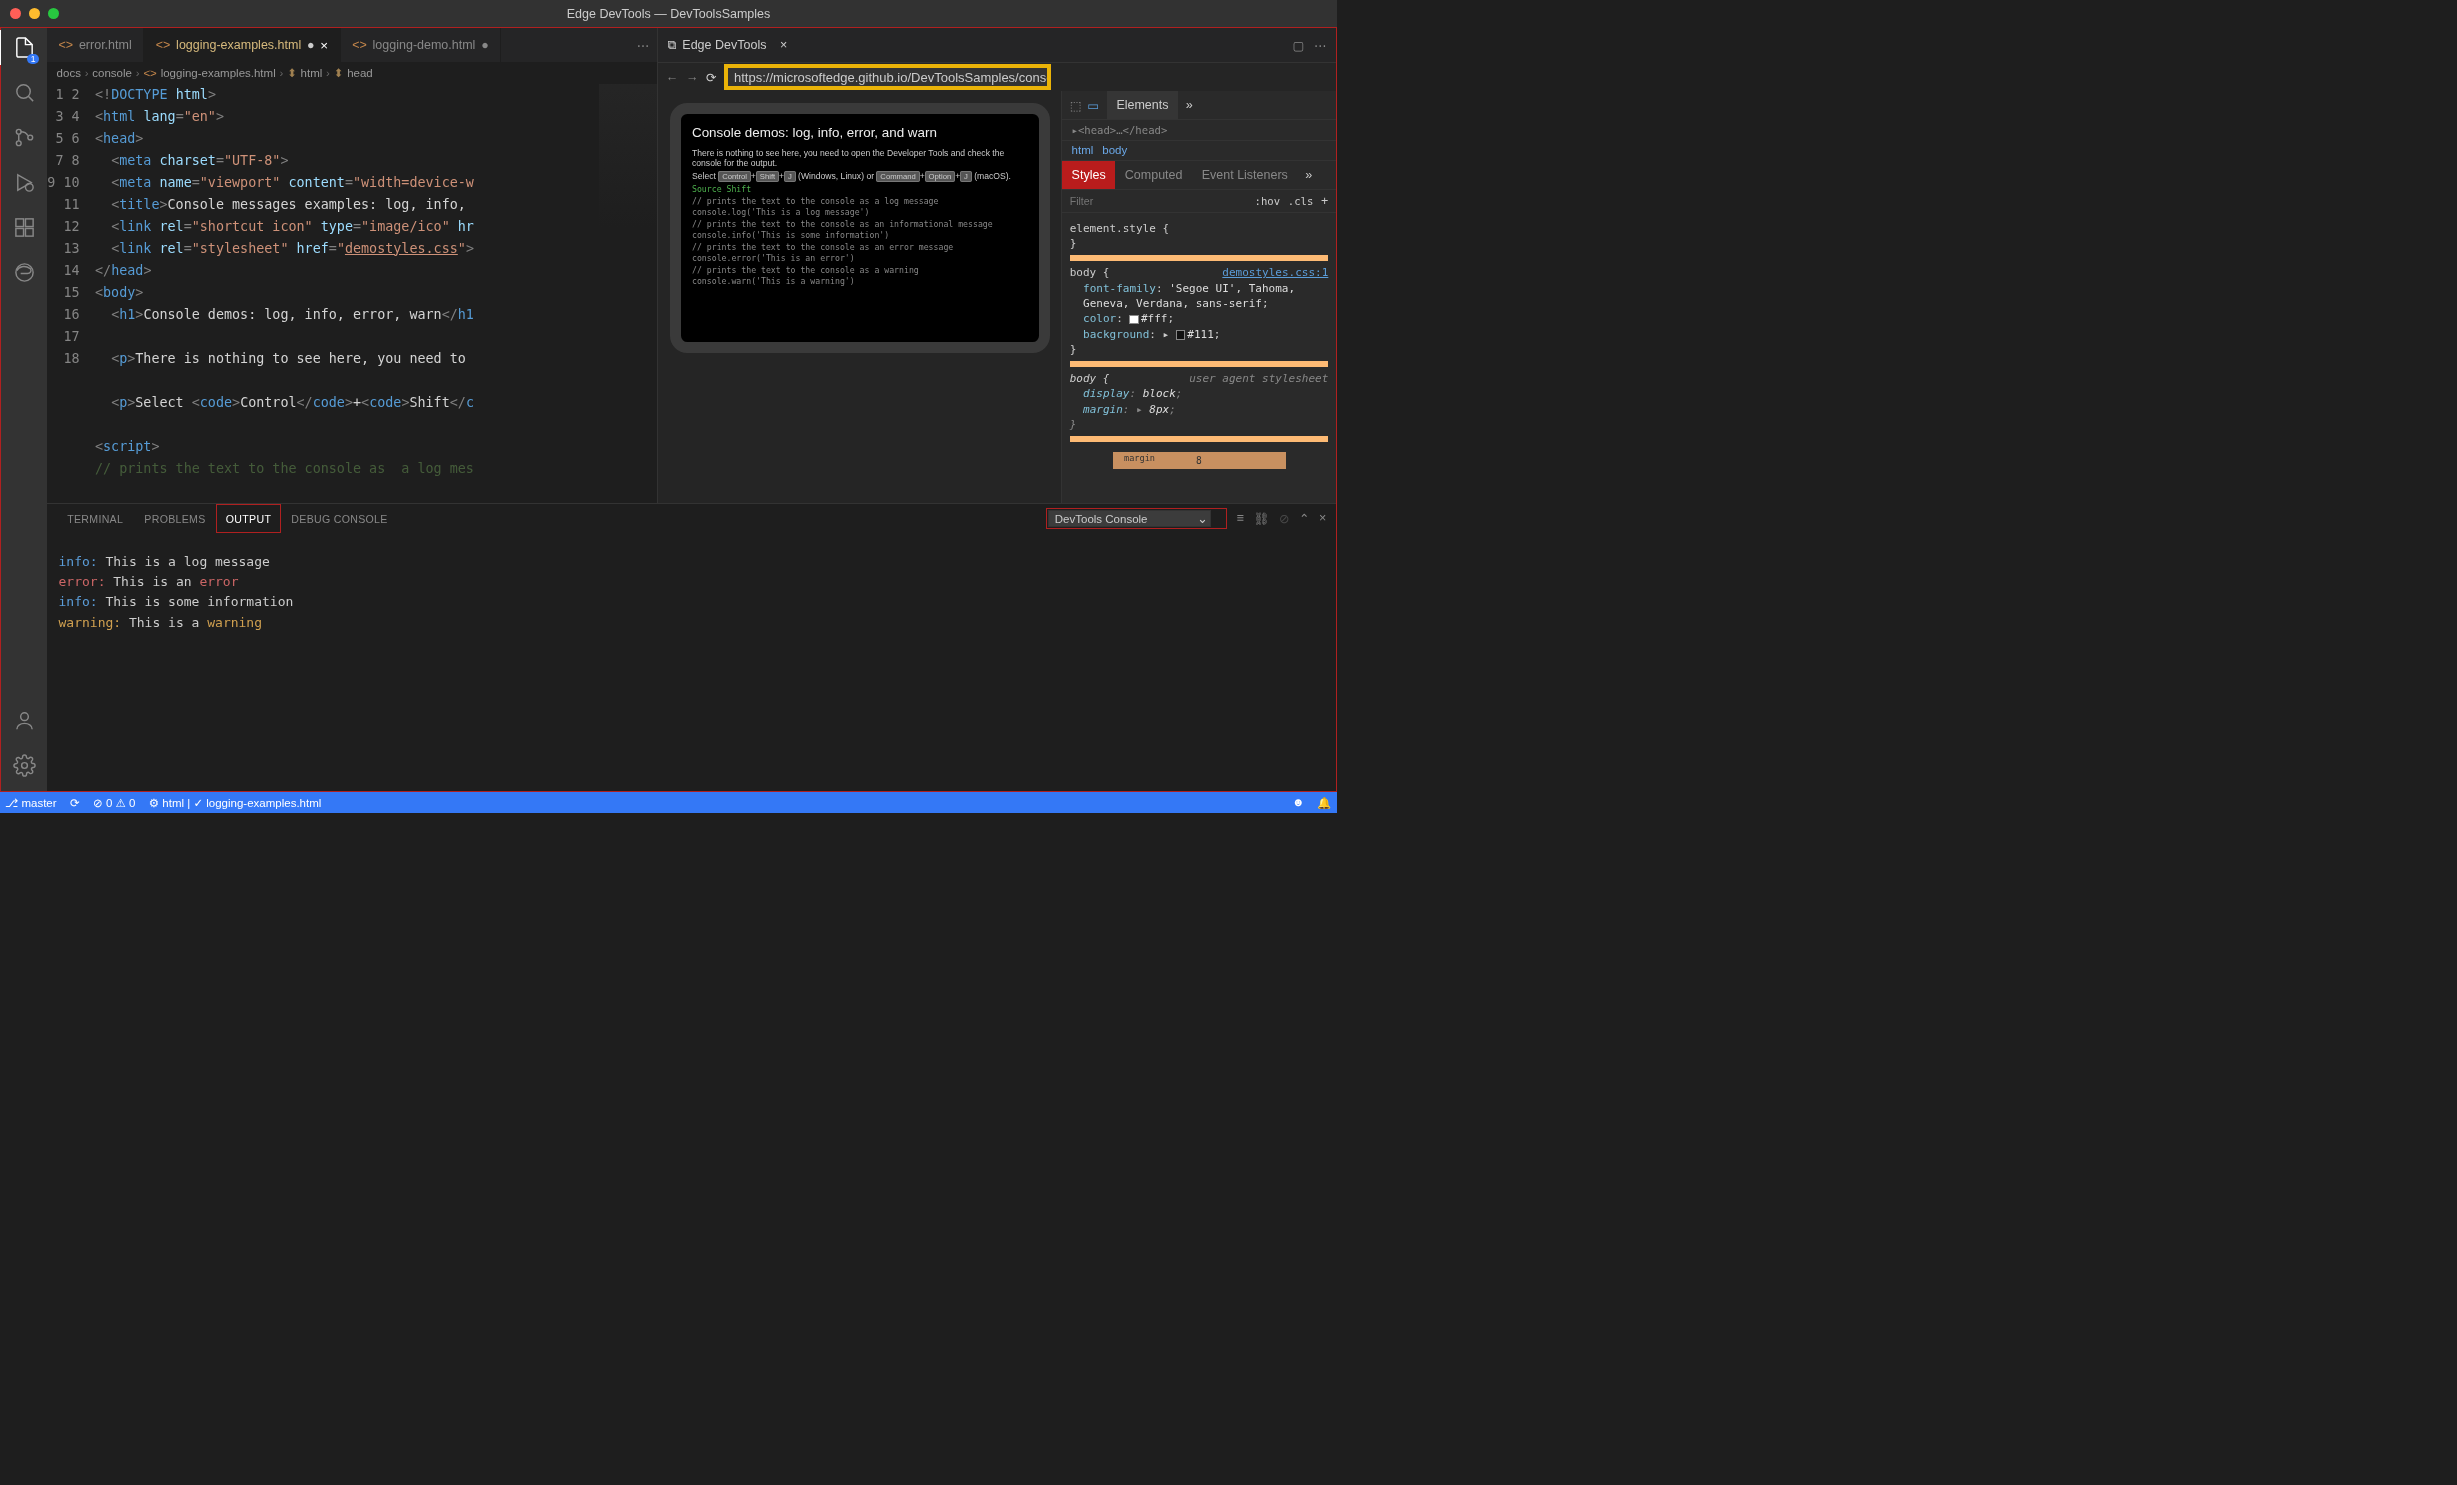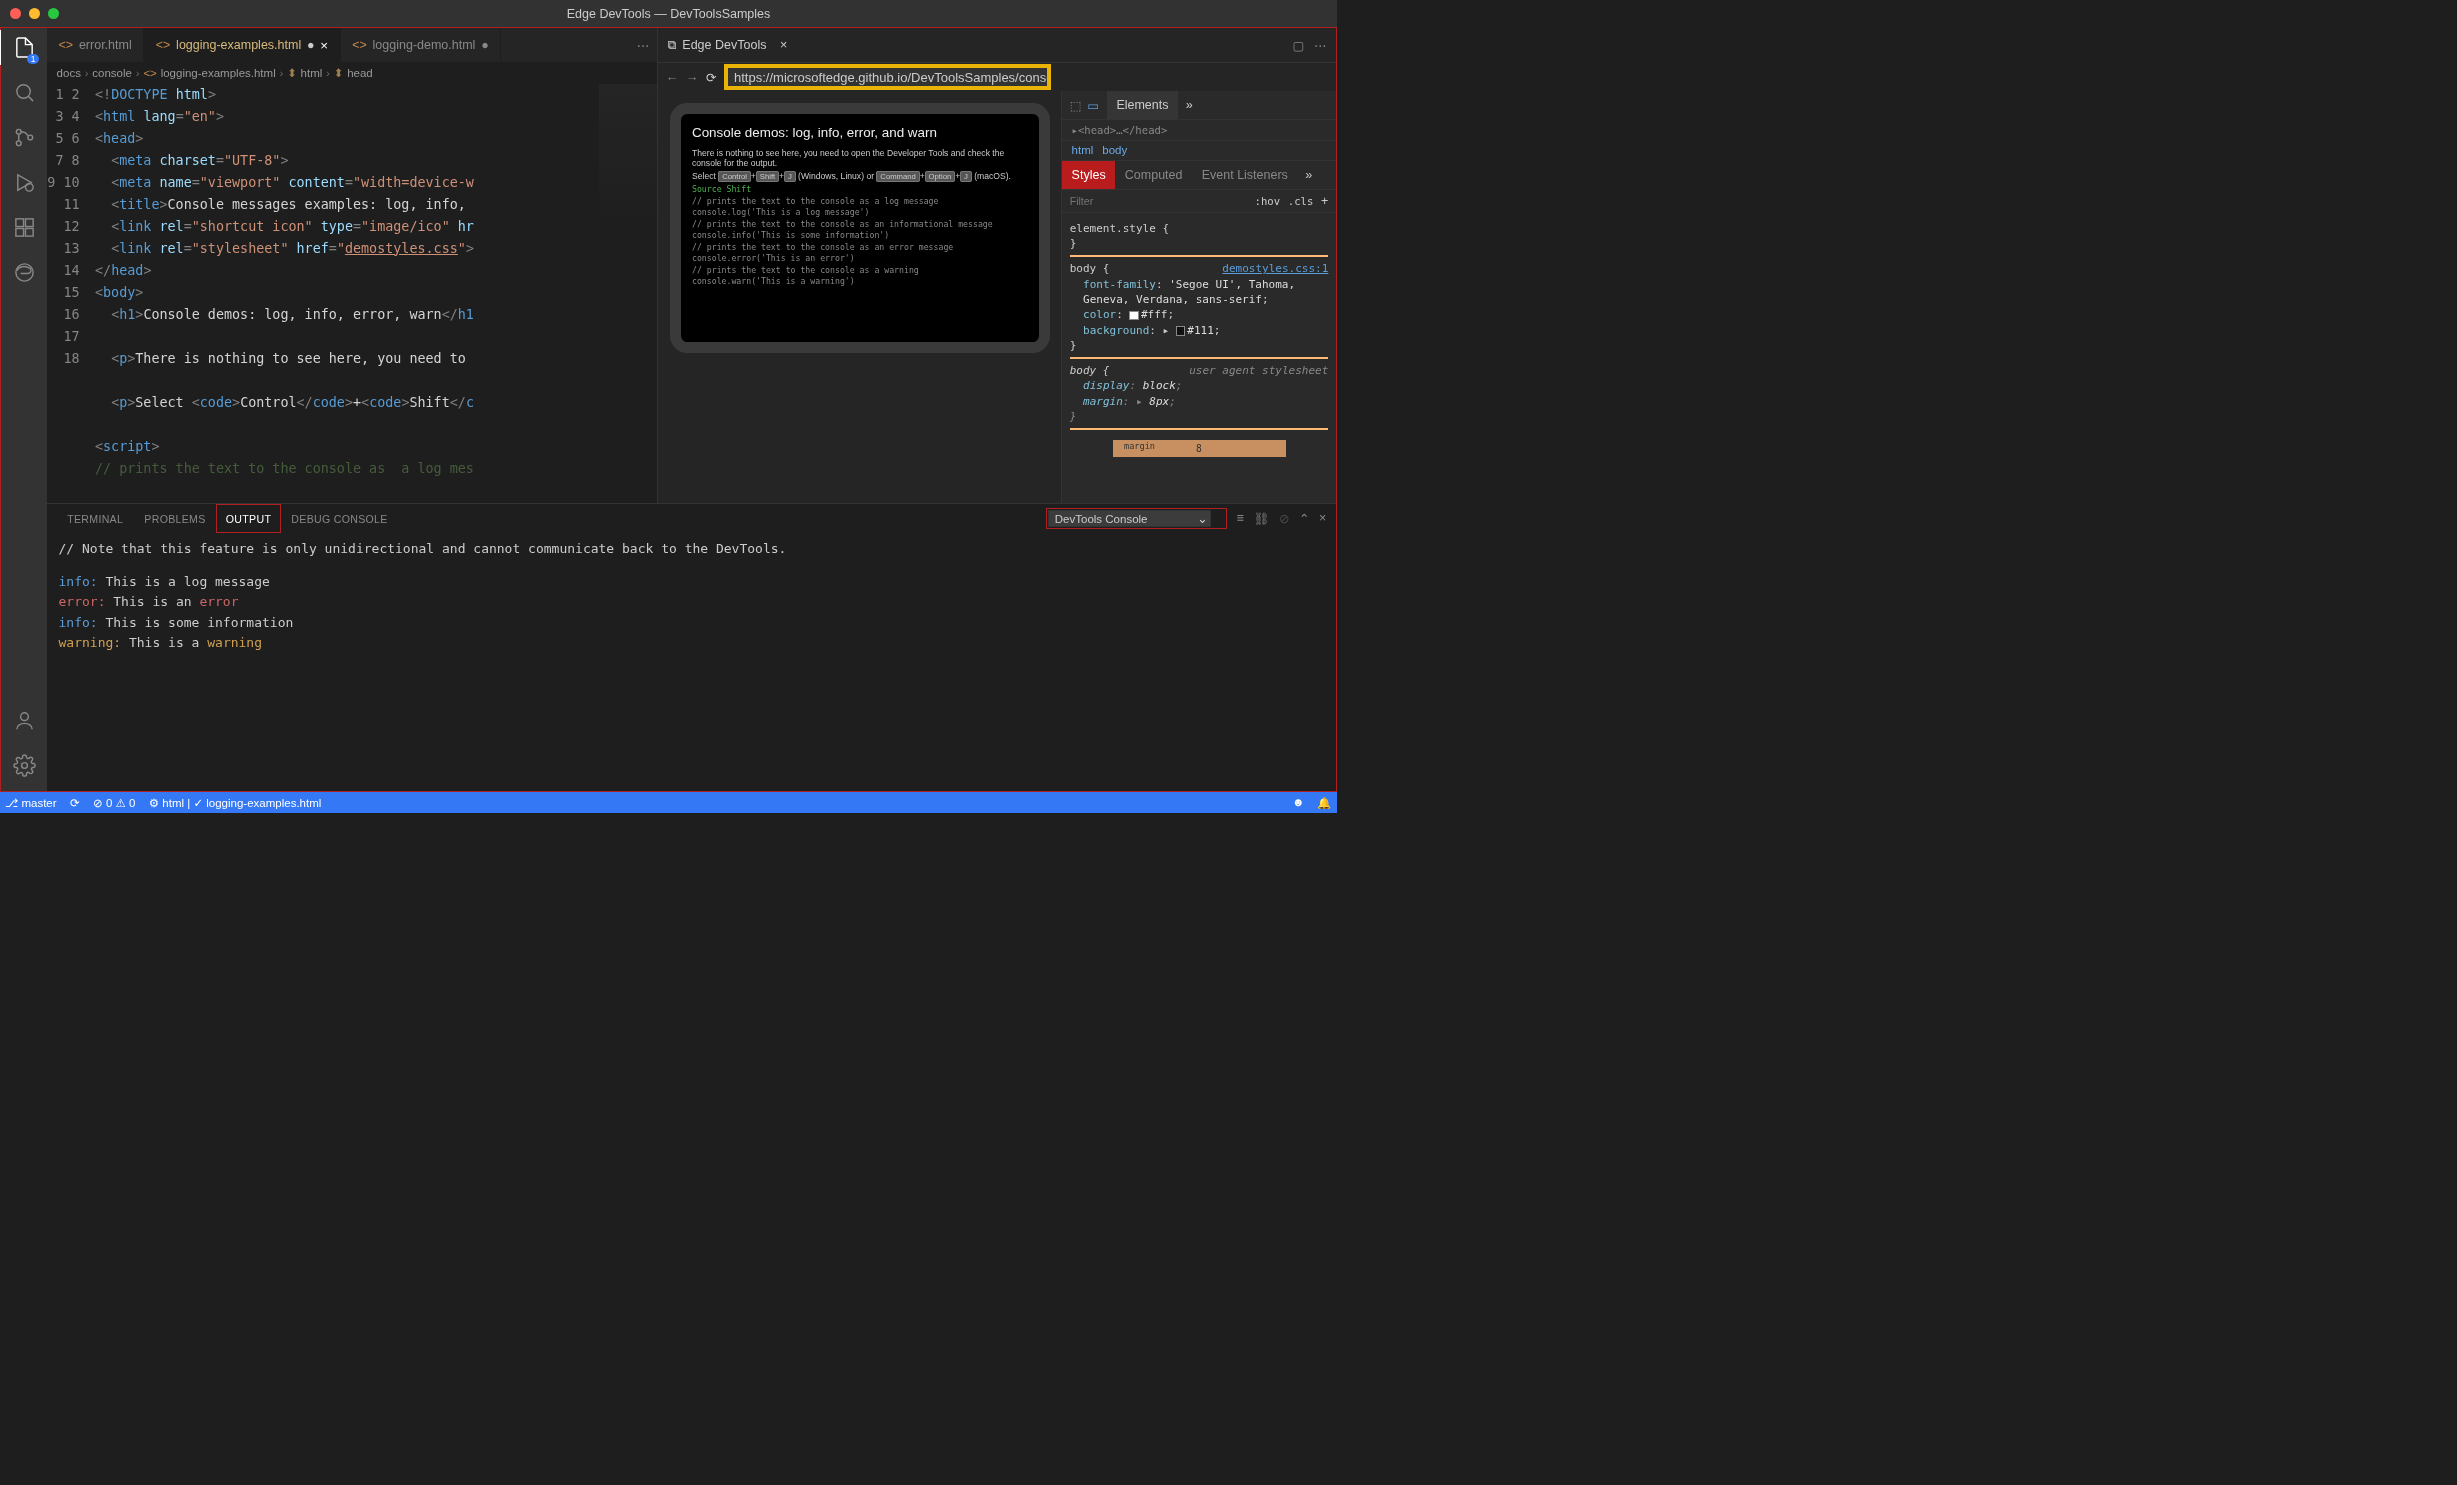--- a/index.html
+++ b/index.html
@@ -74,21 +74,21 @@
 .dom-preview { padding:3.8px 9.6px; font-family:monospace; font-size:10.6px; color:#888; border-bottom:1px solid #333; }
 .bc-dom { padding:3.8px 9.6px; font-size:11.5px; border-bottom:1px solid #333; }
 .bc-dom span { color:#6ba8e8; margin-right:5.8px; }
 .styles-tabs { display:flex; border-bottom:1px solid #333; height:29px; align-items:stretch; }
 .styles-tabs .stab { padding:0 9.6px; display:flex; align-items:center; cursor:pointer; color:#888; }
 .styles-tabs .stab.active { background:#b91c1c; color:#fff; }
 .filter-row { display:flex; align-items:center; border-bottom:1px solid #333; padding:0 7.7px; height:23px; gap:7.7px; }
 .filter-row input { background:transparent; border:none; color:#888; flex:1; outline:none; font-size:10.6px; }
 .filter-row .pill { font-family:monospace; font-size:10.6px; color:#ccc; }
 .css-rules { flex:1; overflow:auto; font-family:monospace; font-size:11px; padding:3.8px 7.7px; line-height:1.4; }
-.css-rule { border-bottom:2px solid #fdba74; padding:3.8px 0; }
+.css-rule { border-bottom:6px solid #fdba74; padding:3.8px 0; }
 .css-selector { color:#ccc; }
 .css-link { color:#5b9dd9; float:right; text-decoration:underline; cursor:pointer; }
 .css-prop { padding-left:13.4px; }
 .css-prop .pn { color:#81c0d8; }
 .css-prop .pv { color:#ddd; }
 .swatch { display:inline-block; width:9.6px; height:9.6px; border:1px solid #888; vertical-align:middle; margin-right:1.9px; }
 .ua-note { color:#888; font-style:italic; float:right; }
 .box-model { margin:9.6px auto 0; width:173px; background:#c89060; color:#333; font-size:9.6px; text-align:center; padding:1.9px; position:relative; }
 .box-model .lbl { position:absolute; left:11.5px; top:0; font-size:8.6px; }
 .bottom-panel { flex:0 0 288px; background:#1e1e1e; border-top:1px solid #333; display:flex; flex-direction:column; }
@@ -391,21 +391,20 @@
         </div>
         <div class="bp-actions">
           <span>≡</span>
           <span>⛓</span>
           <span style="opacity:0.4">⊘</span>
           <span>⌃</span>
           <span>×</span>
         </div>
       </div>
       <div class="output-body">
-        <div class="out-line" style="color:#ccc">// Note that this feature is only unidirectional and cannot communicate back to the DevTools.</div>
         <div style="height:13.4px"></div>
         <div class="out-line"><span class="lvl-info">info:</span> <span>This is a log message</span></div>
         <div class="out-line"><span class="lvl-error">error:</span> <span>This is an </span><span class="hi-error">error</span></div>
         <div class="out-line"><span class="lvl-info">info:</span> <span>This is some information</span></div>
         <div class="out-line"><span class="lvl-warning">warning:</span> <span>This is a </span><span class="hi-warning">warning</span></div>
       </div>
     </div>
   </div>
 </div>
 

